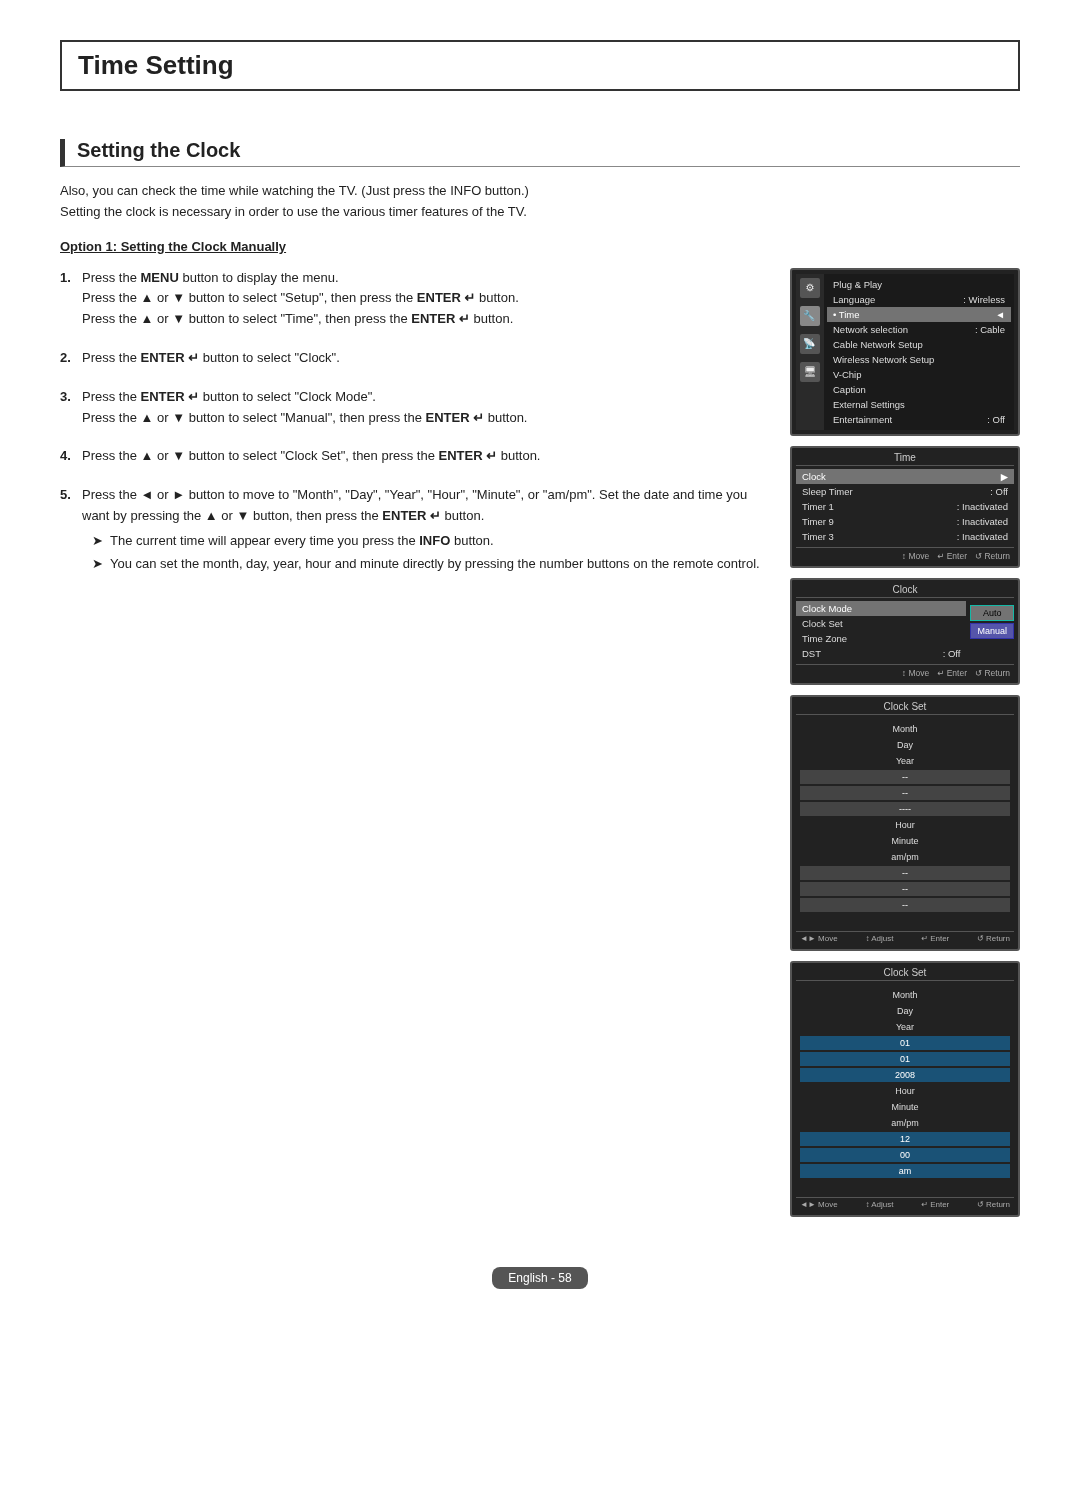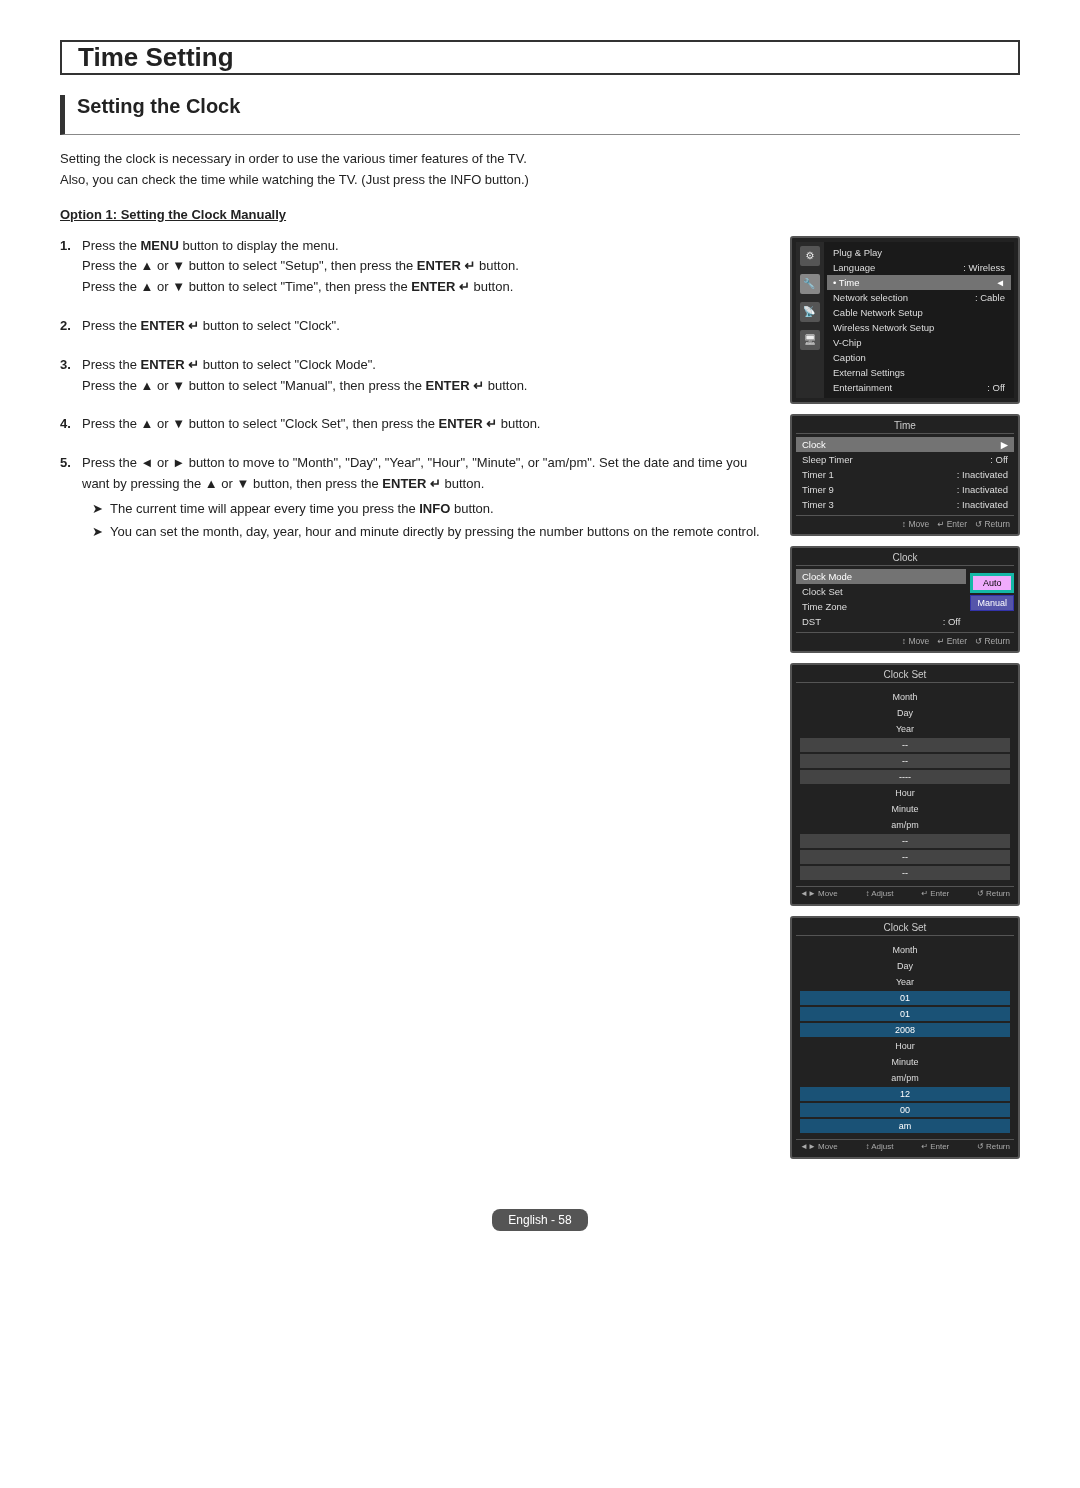--- a/index.html
+++ b/index.html
@@ -10,34 +10,35 @@
       color: #222;
       width: 1080px;
       min-height: 1488px;
       padding: 40px 60px;
     }
 
     .page-title {
       font-size: 26px;
       font-weight: bold;
       border: 2px solid #333;
-      padding: 0 16px;
+      padding: 8px 16px;
       margin-bottom: 20px;
       display: inline-block;
       width: 100%;
     }
 
     .section-title {
       font-size: 20px;
       font-weight: bold;
       border-left: 5px solid #333;
       padding-left: 12px;
       margin-bottom: 14px;
-      padding-bottom: 16px;
+      padding-bottom: 4px;
       border-bottom: 1px solid #888;
+      margin-top: 28px;
     }
 
     .intro-text {
       margin-bottom: 16px;
       line-height: 1.6;
     }
 
     .option-title {
       font-weight: bold;
       text-decoration: underline;
@@ -200,26 +201,26 @@
       background: #1a5276;
     }
 
     .clock-set-nav {
       display: flex;
       justify-content: space-between;
       font-size: 8px;
       color: #aaa;
       padding: 2px 4px;
       border-top: 1px solid #555;
-      margin-top: 2px;
+      margin-top: 15px;
     }
 
     .dropdown-box {
-      background: #f0abfc;
-      border: 3px solid #14b8a6;
+      background: #737373;
+      border: 1px solid #14b8a6;
       padding: 2px 6px;
       font-size: 9px;
       color: #000;
       text-align: center;
     }
 
     .dropdown-box.selected {
       background: #5555aa;
       color: #fff;
       border: 1px solid #3333aa;
@@ -246,22 +247,22 @@
 
 
 
 <div class="page-title">Time Setting</div>
 
 
 <div class="section-title">Setting the Clock</div>
 
 
 <div class="intro-text">
+  <div>Also, you can check the time while watching the TV. (Just press the INFO button.)</div>
   <div>Setting the clock is necessary in order to use the various timer features of the TV.</div>
-  <div>Also, you can check the time while watching the TV. (Just press the INFO button.)</div>
 </div>
 
 
 <div class="option-title">Option 1: Setting the Clock Manually</div>
 
 
 <div class="content-area">
 
   <div class="instructions">
 

